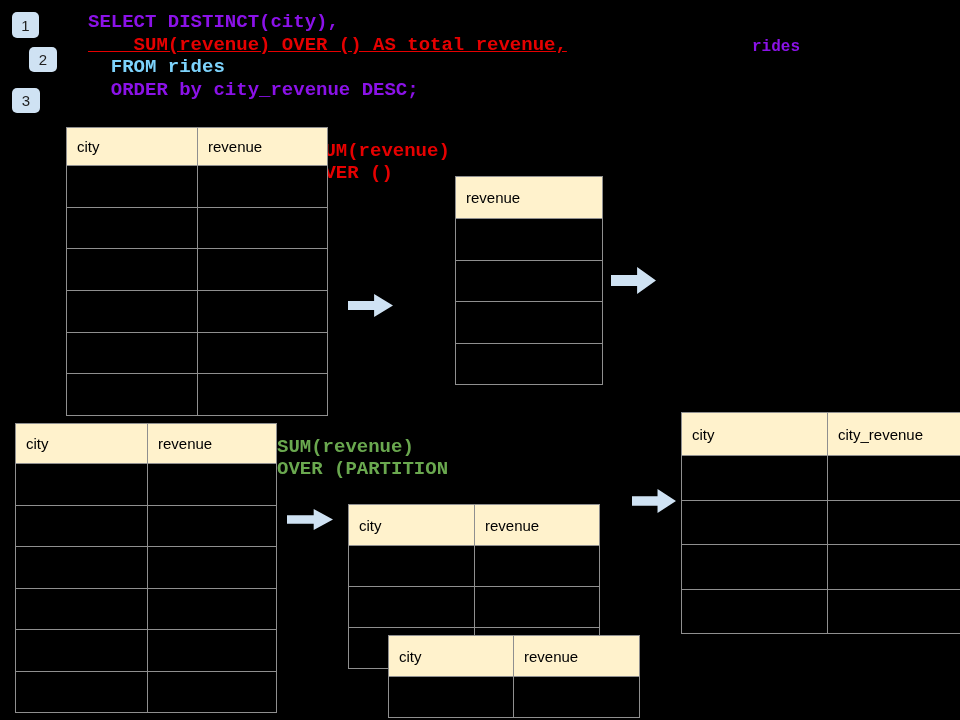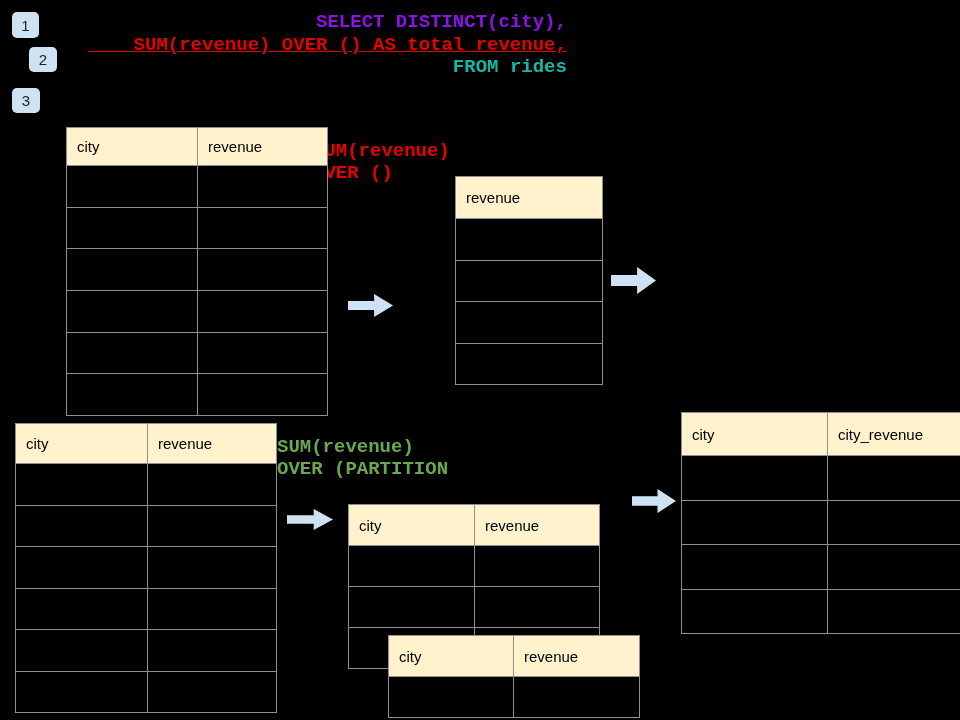--- a/index.html
+++ b/index.html
@@ -6,21 +6,21 @@
   body{
     width:960px;height:720px;overflow:hidden;position:relative;
     background:#000;
     font-family:"Liberation Sans",sans-serif;
   }
   .abs{position:absolute;}
   .mono{
     font-family:"Liberation Mono","DejaVu Sans Mono",monospace;
     font-weight:700;white-space:pre;
   }
-  .code-line{font-size:19px;line-height:22.5px;text-align:right;}
+  .code-line{font-size:19px;line-height:22.5px;}
   .note-line{font-size:16px;line-height:22px;}
   .callout-line{font-size:19px;line-height:22px;}
   .badge{
     position:absolute;border-radius:5px;
     display:flex;align-items:center;justify-content:center;
     font-size:15px;color:#1f1f1f;
   }
   .arrow{
     position:absolute;
     clip-path:polygon(0 30%,58% 30%,58% 0,100% 50%,58% 100%,58% 70%,0 70%);
@@ -37,24 +37,26 @@
 </head>
 <body style="background: rgb(0, 0, 0);">
 
 <div class="badge" style="left: 12px; top: 12px; width: 27px; height: 26px; background: rgb(207, 226, 243);">1</div>
 <div class="badge" style="left: 29px; top: 47px; width: 28px; height: 25px; background: rgb(207, 226, 243);">2</div>
 <div class="badge" style="left: 12px; top: 88px; width: 28px; height: 25px; background: rgb(207, 226, 243);">3</div>
 
 <div class="abs" style="left:88px;top:11px;">
   <div class="mono code-line" style="color: rgb(139, 18, 232);">SELECT DISTINCT(city),</div>
   <div class="mono code-line" style="color: rgb(230, 0, 0); text-decoration: underline;">    SUM(revenue) OVER () AS total_revenue,</div>
-  <div class="mono code-line" style="color: #14b8a6;">  FROM rides</div>
+  <div class="mono code-line" style="color: #7dd3fc;">  FROM rides</div>
+  <div class="mono code-line" style="color: rgb(139, 18, 232);">  ORDER by city_revenue DESC;</div>
 </div>
 
 <div class="abs" style="left:752px;top:36px;">
+  <div class="mono note-line" style="color: rgb(139, 18, 232);">rides</div>
 </div>
 
 <div class="abs" style="left:313px;top:140px;">
   <div class="mono callout-line" style="color: rgb(230, 0, 0);">SUM(revenue)</div>
   <div class="mono callout-line" style="color: rgb(230, 0, 0);">OVER ()</div>
 </div>
 
 <div class="abs" style="left:277px;top:436px;">
   <div class="mono callout-line" style="color: rgb(106, 168, 79);">SUM(revenue)</div>
   <div class="mono callout-line" style="color: rgb(106, 168, 79);">OVER (PARTITION</div>

